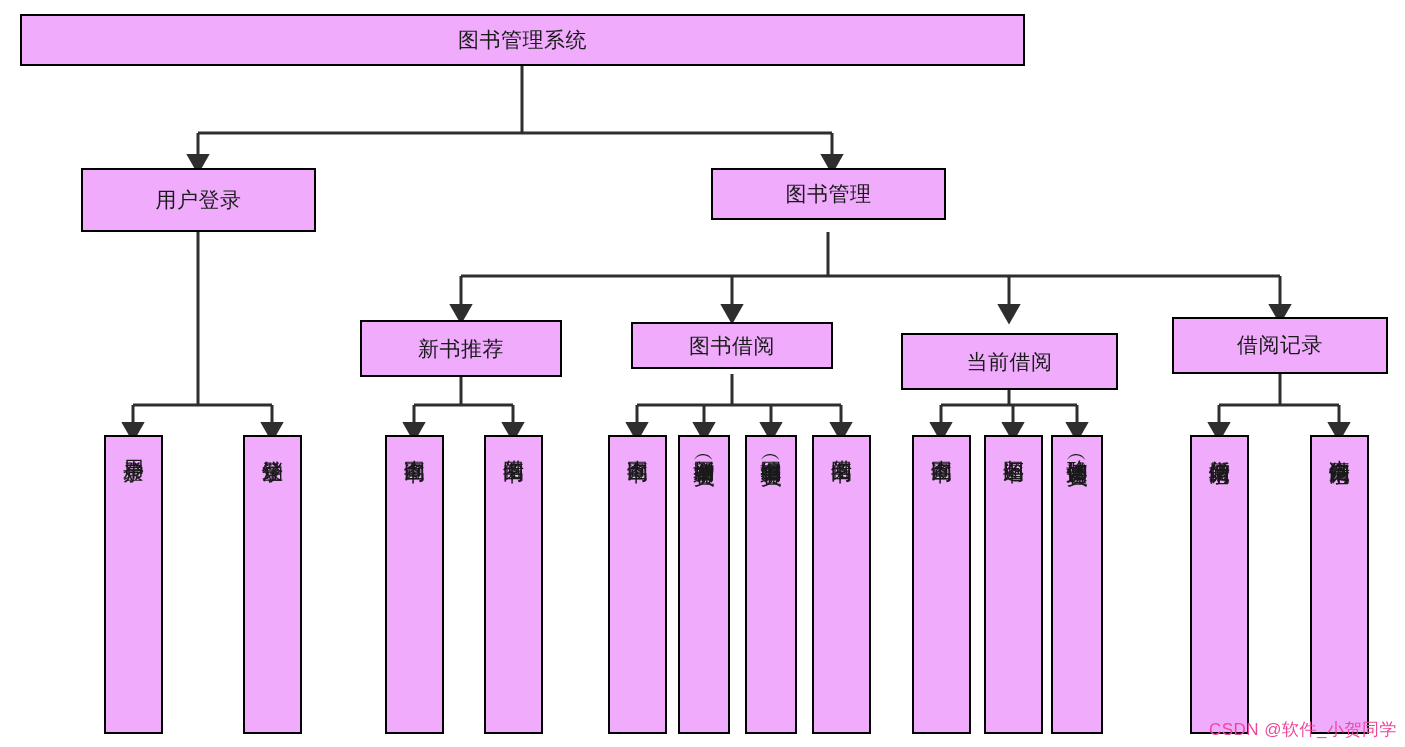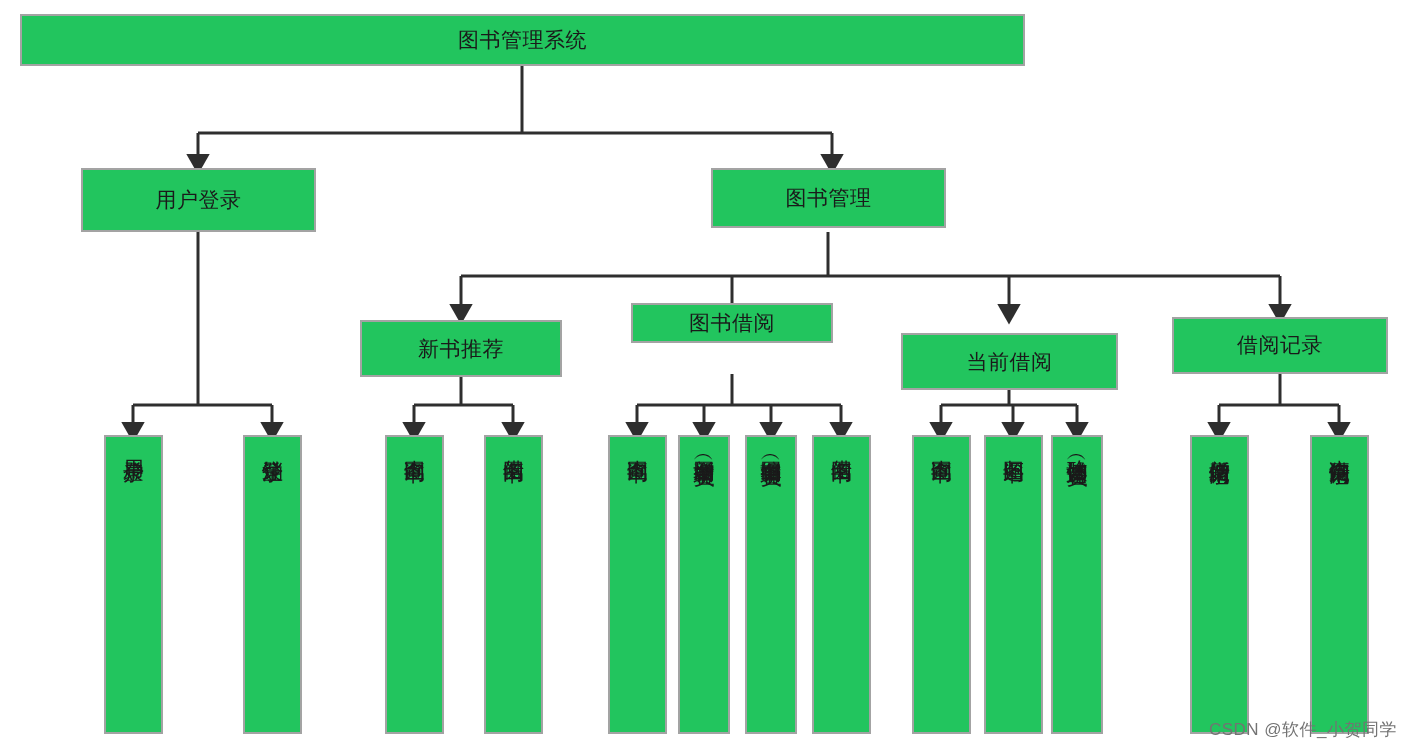--- a/index.html
+++ b/index.html
@@ -20,22 +20,22 @@
   #diagram-svg {
     position: absolute;
     left: 0;
     top: 0;
     width: 1405px;
     height: 747px;
   }
   .node {
     position: absolute;
     box-sizing: border-box;
-    background: #22c55e;
-    border: 2px solid #a3a3a3;
+    background: #f0abfc;
+    border: 2px solid #000000;
     display: flex;
     align-items: center;
     justify-content: center;
     color: #1a1a1a;
   }
   .node-label {
     display: block;
     text-align: center;
     line-height: 1.12;
     letter-spacing: 0.5px;
@@ -53,21 +53,21 @@
     font-size: 21px;
     line-height: 1.14;
     letter-spacing: 1px;
     white-space: nowrap;
   }
   .watermark {
     position: absolute;
     right: 8px;
     bottom: 6px;
     font-size: 17px;
-    color: #737373;
+    color: #ec4899;
     letter-spacing: 0.5px;
     white-space: nowrap;
     pointer-events: none;
   }
 </style>
 </head>
 <body>
 
 <div id="canvas">
 
@@ -121,28 +121,28 @@
     </g>
   </svg>
 
   <div class="node h-node" id="node-root" style="left:20px; top:14px; width:1005px; height:52px;">
     <span class="node-label">图书管理系统</span>
   </div>
 
   <div class="node h-node" style="left:81px; top:168px; width:235px; height:64px;">
     <span class="node-label">用户登录</span>
   </div>
-  <div class="node h-node" style="left:711px; top:168px; width:235px; height:60px;">
+  <div class="node h-node" style="left:711px; top:168px; width:235px; height:52px;">
     <span class="node-label">图书管理</span>
   </div>
 
   <div class="node h-node" style="left:360px; top:320px; width:202px; height:57px;">
     <span class="node-label">新书推荐</span>
   </div>
-  <div class="node h-node" style="left:631px; top:303px; width:202px; height:40px;">
+  <div class="node h-node" style="left:631px; top:322px; width:202px; height:47px;">
     <span class="node-label">图书借阅</span>
   </div>
   <div class="node h-node" style="left:901px; top:333px; width:217px; height:57px;">
     <span class="node-label">当前借阅</span>
   </div>
   <div class="node h-node" style="left:1172px; top:317px; width:216px; height:57px;font-family:Liberation Serif, serif;">
     <span class="node-label">借阅记录</span>
   </div>
 
   <div class="node v-node" style="left:104px; top:435px; width:59px; height:299px;">

